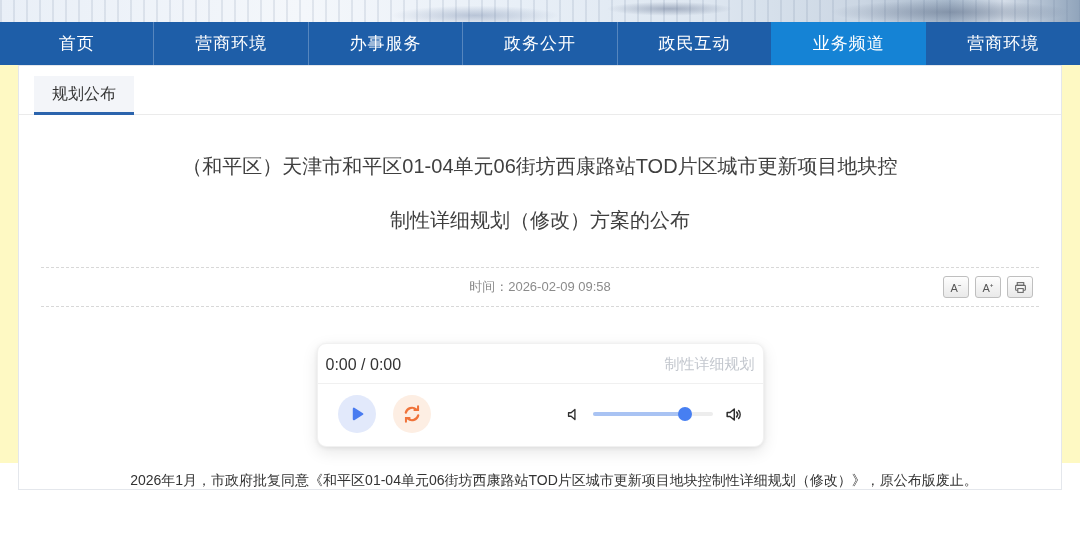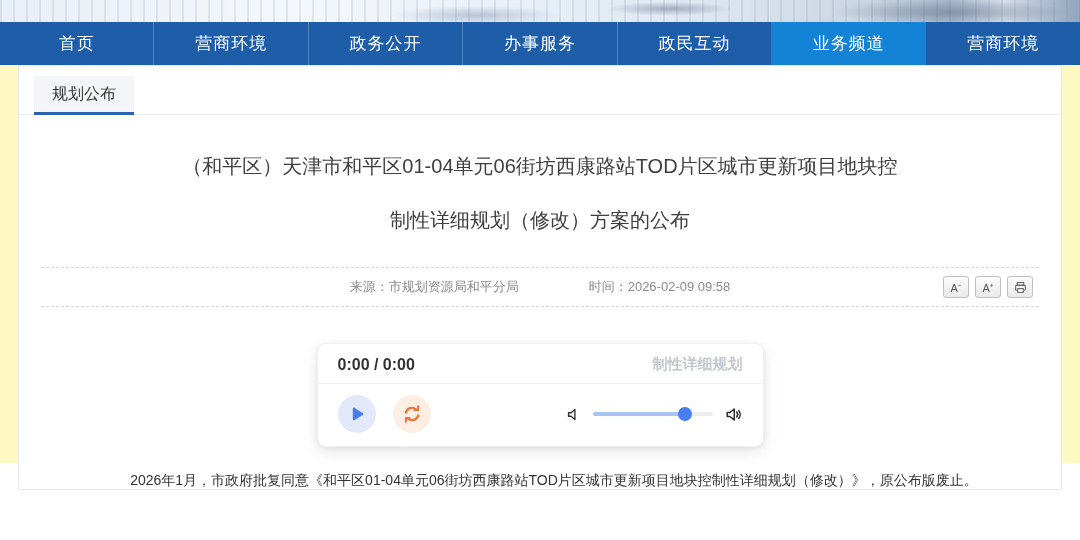--- a/index.html
+++ b/index.html
@@ -50,21 +50,21 @@
                 display:flex; gap:6px; }
   .meta-tools button { width:26px; height:22px; font-size:11px; color:#555;
       background:linear-gradient(#fefefe,#e9e9e9); border:1px solid #bfbfbf;
       border-radius:3px; cursor:pointer; display:flex; align-items:center;
       justify-content:center; font-family:"Liberation Sans",sans-serif; }
 
   
   .player { width:447px; margin:36px auto 0; background:#fff; border:1px solid #f1f1f1;
             border-radius:9px; box-shadow:0 1px 4px rgba(0,0,0,.07), 0 5px 16px rgba(0,0,0,.10); }
   .player-top { display:flex; justify-content:space-between; align-items:center;
-                padding:11px 20px 9px; border-bottom:1px solid #f0f0f0;font-weight:bold; }
+                padding:11px 8px 9px; border-bottom:1px solid #f0f0f0; }
   .p-time { font-size:16px; color:#333; }
   .p-caption { font-size:15px; color:#c3c7ce; }
   .player-bottom { display:flex; align-items:center; padding:11px 20px 13px; }
   .btn-round { width:38px; height:38px; border-radius:50%; border:none; cursor:pointer;
                display:flex; align-items:center; justify-content:center; padding:0; }
   .btn-play { background:#e2e9fb; }
   .btn-loop { background:#fdeee3; margin-left:17px; }
   .volume { margin-left:auto; display:flex; align-items:center; gap:11px; }
   .slider { width:120px; height:4px; background:#ededed; border-radius:2px;
             position:relative; cursor:pointer; }
@@ -85,25 +85,25 @@
 
       <div class="nav-item">
         <span>首页</span>
       </div>
 
       <div class="nav-item">
         <span>营商环境</span>
       </div>
 
       <div class="nav-item">
-        <span>政务公开</span>
+        <span>办事服务</span>
       </div>
 
       <div class="nav-item">
-        <span>办事服务</span>
+        <span>政务公开</span>
       </div>
 
       <div class="nav-item">
         <span>政民互动</span>
       </div>
 
       <div class="nav-item active">
         <span>业务频道</span>
       </div>
 
@@ -119,21 +119,20 @@
       <div class="tab">规划公布</div>
     </div>
 
     <h1 class="title">
       <span class="t-line">（和平区）天津市和平区01-04单元06街坊西康路站TOD片区城市更新项目地块控</span>
       <span class="t-line">制性详细规划（修改）方案的公布</span>
     </h1>
 
     <div class="meta">
       <div class="meta-center">
-        <span><span>来源：</span><span>市规划资源局和平分局</span></span>
         <span><span>时间：</span><span>2026-02-09 09:58</span></span>
       </div>
       <div class="meta-tools">
         <button>A⁻</button>
         <button>A⁺</button>
         <button>
           <span style="display:flex">
             <svg width="13" height="13" viewBox="0 0 24 24" fill="none" stroke="#666" stroke-width="2">
               <rect x="6" y="3" width="12" height="5"></rect>
               <rect x="3" y="8" width="18" height="9" rx="1.5"></rect>

